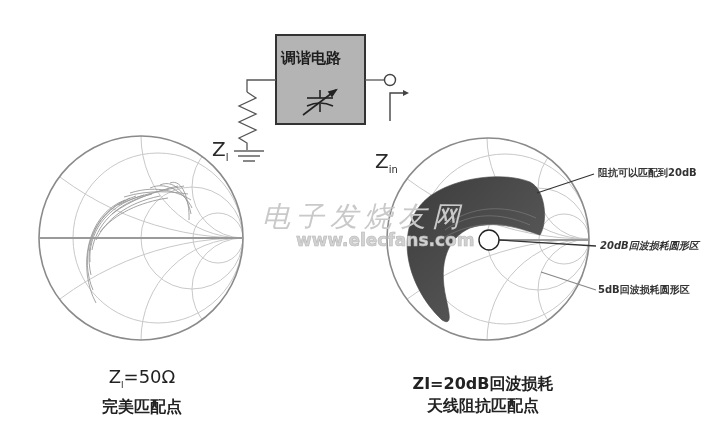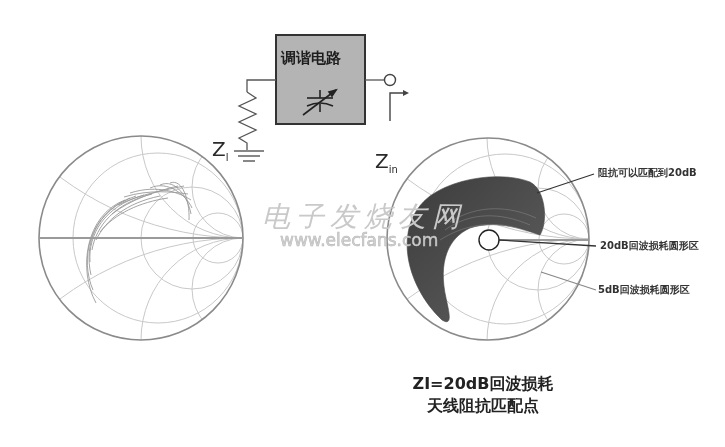--- a/index.html
+++ b/index.html
@@ -134,25 +134,27 @@
   </g>
 </svg>
 
 <div class="lbl box-title" style="left:281px; top:49px;">调谐电路</div>
 
 <div class="lbl z-label" style="left:212px; top:112px;"><span>Z</span><sub>l</sub></div>
 
 <div class="lbl z-label" style="left:375px; top:124px;"><span>Z</span><sub>in</sub></div>
 
 <div class="lbl annot" style="left:598px; top:166px;">阻抗可以匹配到20dB</div>
-<div class="lbl annot" style="left:600px; top:239px;">20dB回波损耗圆形区</div>
+<div class="lbl annot" style="left:600px; top:239px;font-style:italic;">20dB回波损耗圆形区</div>
 <div class="lbl annot" style="left:598px; top:283px;">5dB回波损耗圆形区</div>
 
 <div class="lbl wm-cn" style="left:262px; top:190px;">电子发烧友网</div>
-<div class="lbl wm-url" style="left:280px; top:230px;">www.elecfans.com</div>
+<div class="lbl wm-url" style="left:296px; top:230px;font-weight:bold;">www.elecfans.com</div>
 
 <div class="lbl caption" style="left:62px; top:366px; width:160px;">
+  <div style="font-weight:normal;font-size:18px;"><span>Z</span><sub style="font-size:9px">l</sub><span>=50Ω</span></div>
+  <div>完美匹配点</div>
 </div>
 
 <div class="lbl caption" style="left:388px; top:366px; width:190px;margin-top:7px;">
   <div>ZI=20dB回波损耗</div>
   <div>天线阻抗匹配点</div>
 </div>
 
 </body></html>

